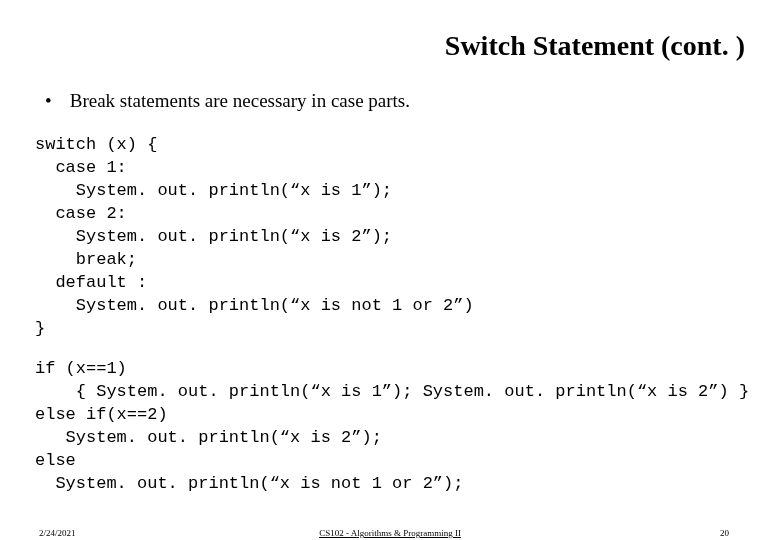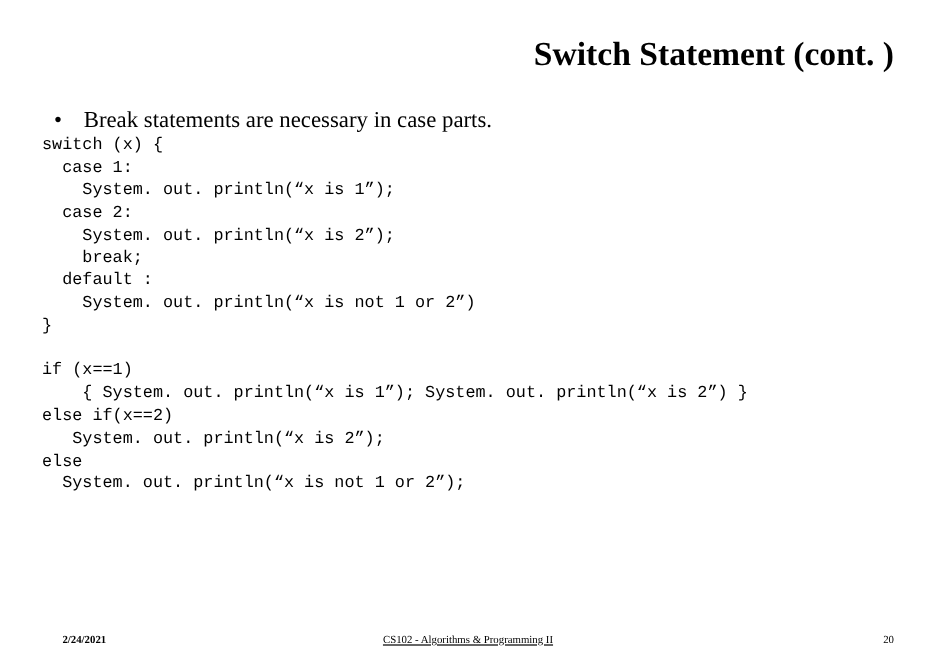--- a/index.html
+++ b/index.html
@@ -16,55 +16,55 @@
       padding: 30px 35px 20px 35px;
     }
     .title {
       text-align: right;
       font-size: 28px;
       font-weight: bold;
       margin-bottom: 28px;
     }
     .bullet-line {
       font-size: 19px;
+      margin-bottom: 22px;
       margin-left: 10px;
     }
     .bullet-dot {
       display: inline-block;
       width: 20px;
     }
     .code {
       font-family: "Courier New", monospace;
-      font-size: 14px;
+      font-size: 17px;
       line-height: 1.35;
       white-space: pre;
       margin-bottom: 18px;
     }
     .footer {
       position: absolute;
       bottom: 12px;
       left: 35px;
       right: 35px;
       font-size: 9px;
       font-family: "Times New Roman", serif;
     }
     .footer-left {
       position: absolute;
-      left: 17px;
-      font-weight: bold;
+      left: 4px;
     }
     .footer-center {
       position: absolute;
       left: 50%;
       transform: translateX(-50%);
       text-decoration: underline;
     }
     .footer-right {
       position: absolute;
-      right: 0;
+      right: 16px;
     }
   </style>
 </head>
 <body>
 
 <h1 class="title">Switch Statement (cont. )</h1>
 
 <div class="bullet-line">
   <span class="bullet-dot">•</span>
   <span>Break statements are necessary in case parts.</span>

